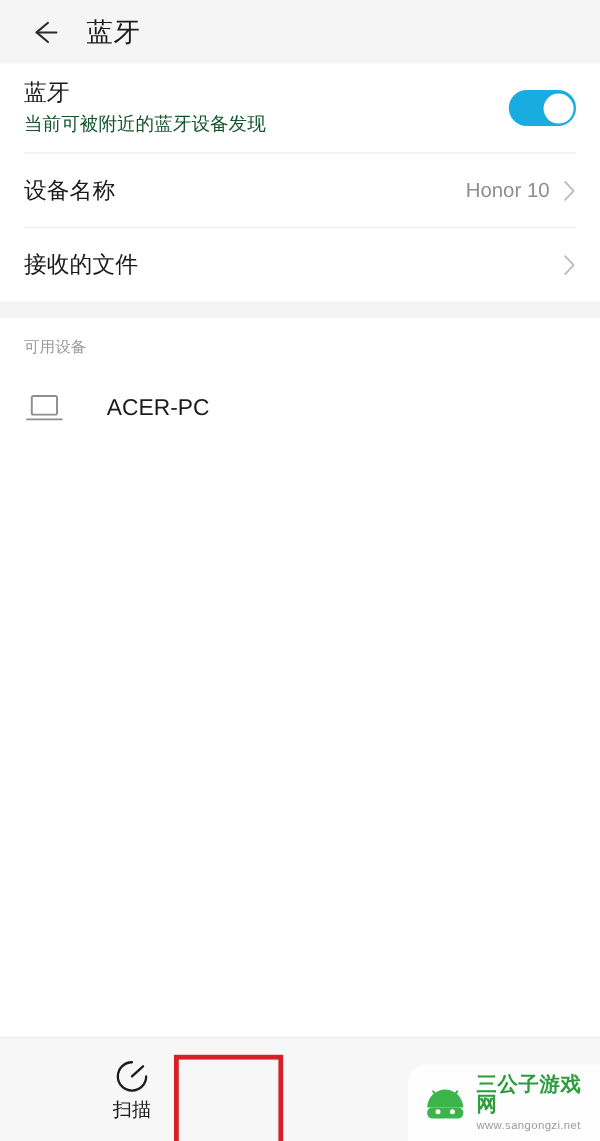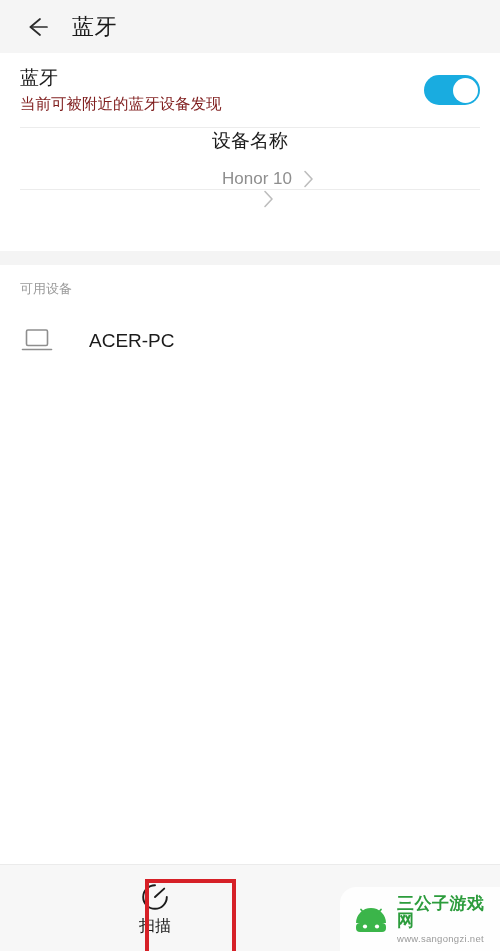--- a/index.html
+++ b/index.html
@@ -66,21 +66,21 @@
     flex-direction: column;
     justify-content: center;
   }
   .bt-title {
     font-size: 19px;
     color: #1b1b1b;
     line-height: 1.25;
   }
   .bt-sub {
     font-size: 15.5px;
-    color: #7f1d1d;
+    color: #14532d;
     margin-top: 5px;
     line-height: 1.2;
   }
   .switch {
     width: 56px;
     height: 30px;
     border-radius: 15px;
     background: #19ace0;
     position: relative;
     flex: 0 0 auto;
@@ -99,21 +99,20 @@
   .divider {
     height: 1px;
     background: #ececec;
     margin: 0 20px;
   }
 
   
   .setting-row {
     height: 61px;
     justify-content: space-between;
-    flex-direction: column;
   }
   .setting-label {
     font-size: 19px;
     color: #1b1b1b;
   }
   .setting-right {
     display: flex;
     align-items: center;
     gap: 11px;
     margin-left: 36px;
@@ -173,21 +172,20 @@
     position: absolute;
     left: 0;
     bottom: 0;
     width: 500px;
     height: 87px;
     background: #f7f7f7;
     border-top: 1px solid #ebebeb;
     box-sizing: border-box;
     display: flex;
     align-items: center;
-    padding-left: 45px;
   }
   .tab {
     width: 160px;
     height: 100%;
     display: flex;
     flex-direction: column;
     align-items: center;
     justify-content: center;
     gap: 6px;
     cursor: pointer;
@@ -283,20 +281,21 @@
       <div class="setting-value">Honor 10</div>
       <svg class="chev" viewBox="0 0 11 18">
         <path d="M2 1.5 L9 9 L2 16.5" fill="none" stroke="currentColor" stroke-width="1.6" stroke-linecap="round" stroke-linejoin="round"></path>
       </svg>
     </div>
   </div>
 
   <div class="divider"></div>
 
   <div class="row setting-row">
+    <div class="setting-label">接收的文件</div>
     <div class="setting-right">
       <svg class="chev" viewBox="0 0 11 18">
         <path d="M2 1.5 L9 9 L2 16.5" fill="none" stroke="currentColor" stroke-width="1.6" stroke-linecap="round" stroke-linejoin="round"></path>
       </svg>
     </div>
   </div>
 
   <div class="band"></div>
 
   <div class="section-header">可用设备</div>

